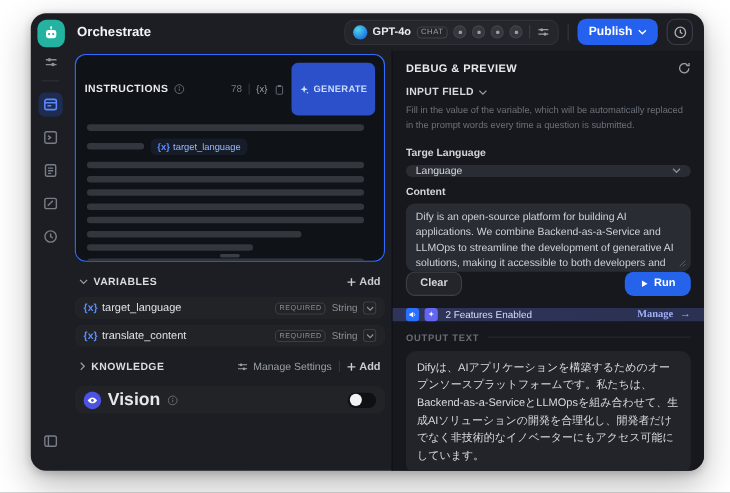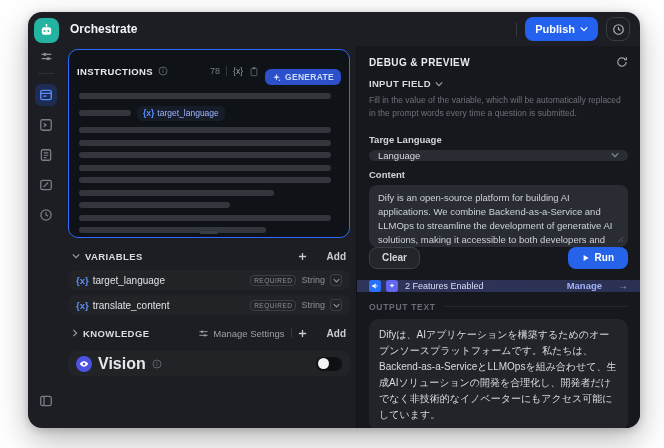--- a/index.html
+++ b/index.html
@@ -48,33 +48,33 @@
   
   .left-col { width:292px; flex:0 0 292px; padding:3px 6px 8px 4px; display:flex; flex-direction:column; }
   .instructions-box { border:1.5px solid #2f6bff; border-radius:10px; background:#0f1217; height:189px; display:flex; flex-direction:column; position:relative; overflow:hidden; }
   .instructions-header { display:flex; align-items:center; gap:5px; padding:7px 8px 5px; }
   .instructions-title { font-size:9.5px; font-weight:bold; letter-spacing:.4px; color:#e8e9ec; }
   .dim-ic { color:#6b7079; }
   .hdr-right { margin-left:auto; display:flex; align-items:center; gap:6px; }
   .char-count { font-size:9px; color:#777c84; }
   .mini-divider { width:1px; height:10px; background:#33363c; }
   .var-token-btn { font-size:8.5px; color:#9aa0a8; background:none; border:none; font-family:inherit; }
-  .generate-btn { display:flex; align-items:center; gap:4px; background:#2b50c9; color:#cdddff; border:none; border-radius:6px; padding:3px 7px; font-size:8.5px; font-weight:bold; letter-spacing:.3px; font-family:inherit;margin-top:12px; }
+  .generate-btn { display:flex; align-items:center; gap:4px; background:#2b50c9; color:#cdddff; border:none; border-radius:6px; padding:19px 7px; font-size:8.5px; font-weight:bold; letter-spacing:.3px; font-family:inherit; }
   .instructions-body { flex:1; padding:3px 10px 8px; display:flex; flex-direction:column; gap:6.5px; }
   .bar { height:6px; border-radius:3px; background:#33363d; }
   .bar-row { display:flex; align-items:center; gap:6px; }
   .var-chip { display:inline-flex; align-items:center; gap:3px; background:#171c29; border-radius:5px; padding:2.5px 6px; font-size:8.5px; white-space:nowrap; }
   .var-chip .pfx { color:#5d8eff; font-weight:bold; }
   .var-chip .nm { color:#9cb8ff; }
   .resize-handle { position:absolute; bottom:3px; left:50%; margin-left:-9px; width:18px; height:3px; border-radius:2px; background:#3a3e46; }
 
   .section-header { display:flex; align-items:center; gap:5px; padding:0 4px; height:18px; margin-top:9px; }
   .section-title { font-size:9.5px; font-weight:bold; letter-spacing:.4px; color:#dadce0; }
   .section-right { margin-left:auto; display:flex; align-items:center; gap:6px; }
-  .add-btn { display:flex; align-items:center; gap:20px; background:none; border:none; color:#c9ccd1; font-size:10px; font-weight:bold; font-family:inherit; }
+  .add-btn { display:flex; align-items:center; gap:3px; background:none; border:none; color:#c9ccd1; font-size:10px; font-weight:bold; font-family:inherit; }
   .rerank-btn { display:flex; align-items:center; gap:4px; background:none; border:none; color:#9aa0a8; font-size:9.5px; font-family:inherit; }
 
   .var-row { display:flex; align-items:center; gap:4px; background:#212327; border-radius:7px; height:20px; padding:0 8px; margin-top:5px; }
   .var-row .pfx { color:#5d8eff; font-size:9.5px; font-weight:bold; }
   .var-row .nm { font-size:10px; color:#dfe1e5; }
   .var-row .right { margin-left:auto; display:flex; align-items:center; gap:5px; }
   .required-badge { font-size:6.5px; letter-spacing:.5px; color:#8c9199; border:1px solid #3b3e44; border-radius:4px; padding:1px 3px; }
   .type-label { font-size:9px; color:#8c9199; }
   .type-box { width:12px; height:12px; border:1px solid #3b3e44; border-radius:3px; display:flex; align-items:center; justify-content:center; color:#8c9199; }
 
@@ -100,21 +100,21 @@
   .resize-corner { position:absolute; right:4px; bottom:4px; color:#5a5f68; }
   .btn-row { display:flex; align-items:center; }
   .clear-btn { background:#23252b; border:1px solid #3c4046; border-radius:8px; height:22px; padding:0 12px; font-size:10px; font-weight:bold; color:#d2d5da; font-family:inherit; }
   .run-btn { margin-left:auto; display:flex; align-items:center; gap:5px; background:#2563eb; border:none; border-radius:8px; height:22px; padding:0 14px; font-size:10px; font-weight:bold; color:#fff; font-family:inherit; }
 
   .features-bar { margin:11px -12px 0; height:20px; background:linear-gradient(90deg,#2f355a,#2b3152); display:flex; align-items:center; gap:5px; padding:0 12px; }
   .feat-icon { width:12px; height:12px; border-radius:3px; display:flex; align-items:center; justify-content:center; color:#fff; }
   .feat-icon.blue { background:#2970ff; }
   .feat-icon.indigo { background:#6366f1; }
   .features-text { font-size:9px; color:#d9ddf7; margin-left:2px; }
-  .manage-btn { margin-left:auto; display:flex; align-items:center; gap:16px; background:none; border:none; font-size:9.5px; font-weight:bold; color:#9fb0fb; font-family:Liberation Sans, sans-serif; }
+  .manage-btn { margin-left:auto; display:flex; align-items:center; gap:6px; background:none; border:none; font-size:9.5px; font-weight:bold; color:#9fb0fb; font-family:Liberation Serif, serif; }
   .manage-btn .arr { font-size:10px; }
 
   .output-header { display:flex; align-items:center; gap:8px; margin-top:10px; }
   .output-title { font-size:8.5px; font-weight:bold; letter-spacing:.7px; color:#686d76; white-space:nowrap; }
   .output-rule { flex:1; height:1px; background:#26282e; }
   .output-bubble { margin-top:7px; background:#222429; border-radius:10px; padding:8px 10px; font-size:10px; line-height:1.6; color:#d8dbe0; }
 </style>
 </head>
 <body>
 
@@ -176,20 +176,37 @@
           <path d="M4.3 2v8" stroke="currentColor" stroke-width="1.1"></path>
         </svg>
     </div>
   </div>
 
   <div class="main">
 
     <div class="topbar">
       <div class="app-title">Orchestrate</div>
 
+      <div class="model-chip">
+        <div class="model-avatar"></div>
+        <span class="model-name">GPT-4o</span>
+        <span class="mode-badge">CHAT</span>
+        <span class="cap-icon"></span>
+        <span class="cap-icon"></span>
+        <span class="cap-icon"></span>
+        <span class="cap-icon"></span>
+        <span class="chip-divider"></span>
+        <span class="chip-tune">
+          <svg width="12" height="12" viewBox="0 0 12 12">
+              <path d="M1.5 4h9M1.5 8h9" stroke="currentColor" stroke-width="1.1"></path>
+              <circle cx="4.5" cy="4" r="1.4" fill="currentColor"></circle>
+              <circle cx="7.5" cy="8" r="1.4" fill="currentColor"></circle>
+            </svg>
+        </span>
+      </div>
 
       <div class="top-divider"></div>
 
       <button class="publish-btn">
         <span>Publish</span>
         <svg width="8" height="6" viewBox="0 0 10 6">
             <path d="M1 1l4 4 4-4" fill="none" stroke="#fff" stroke-width="1.6"></path>
           </svg>
       </button>
 

